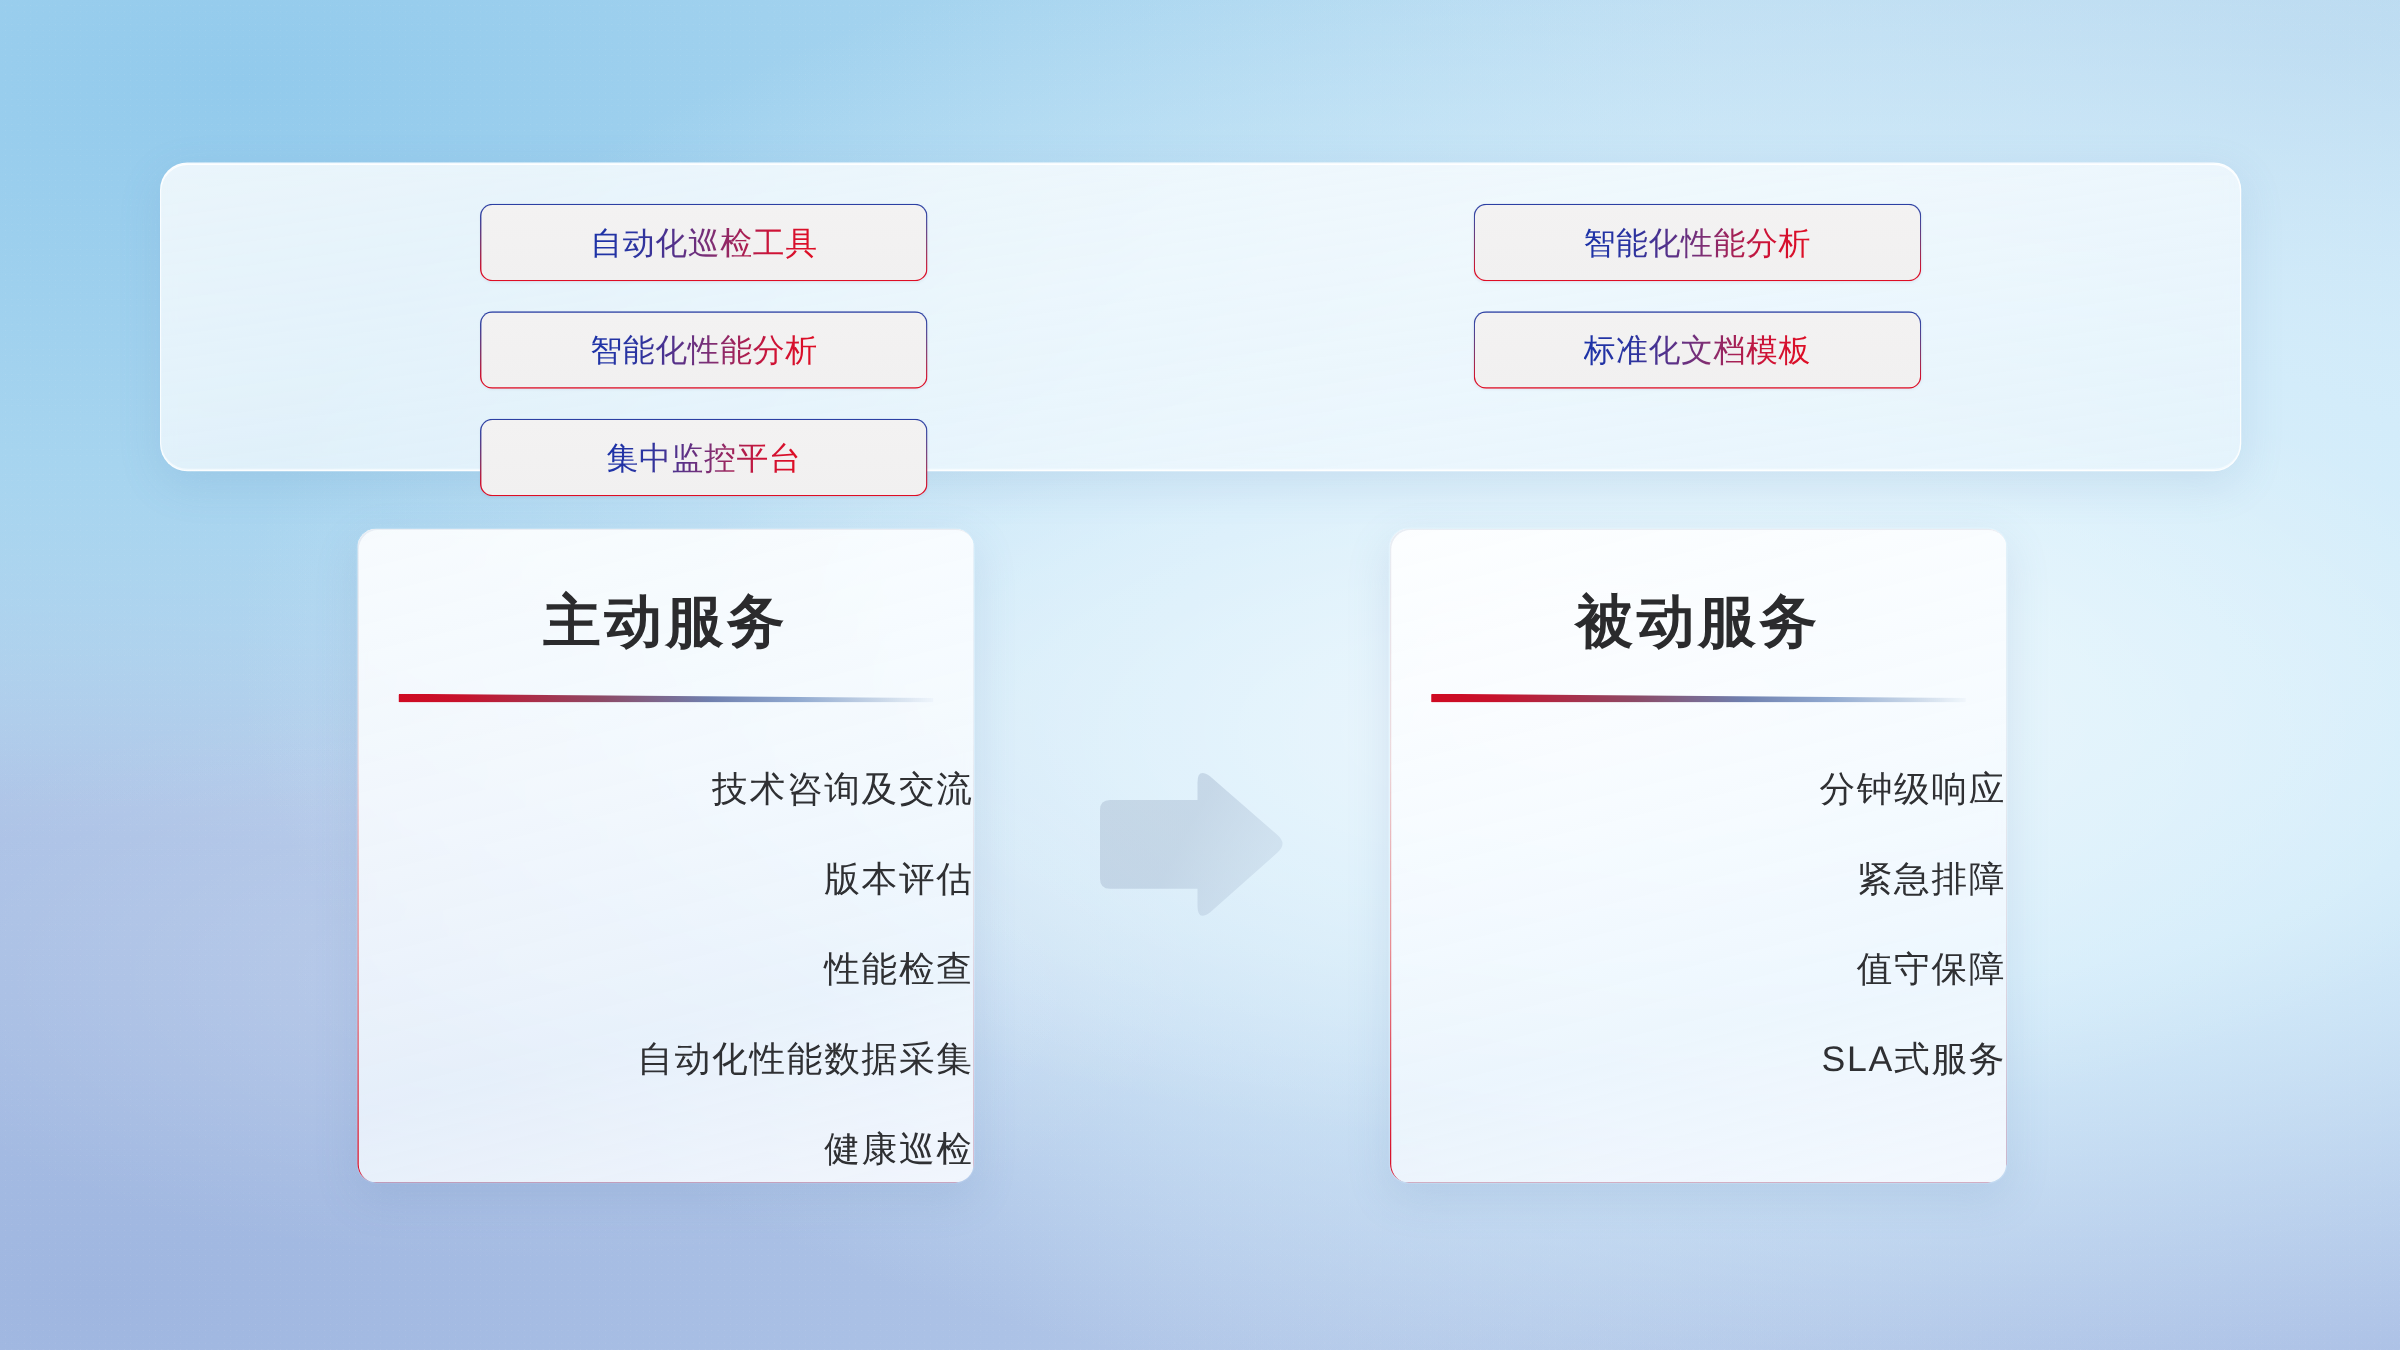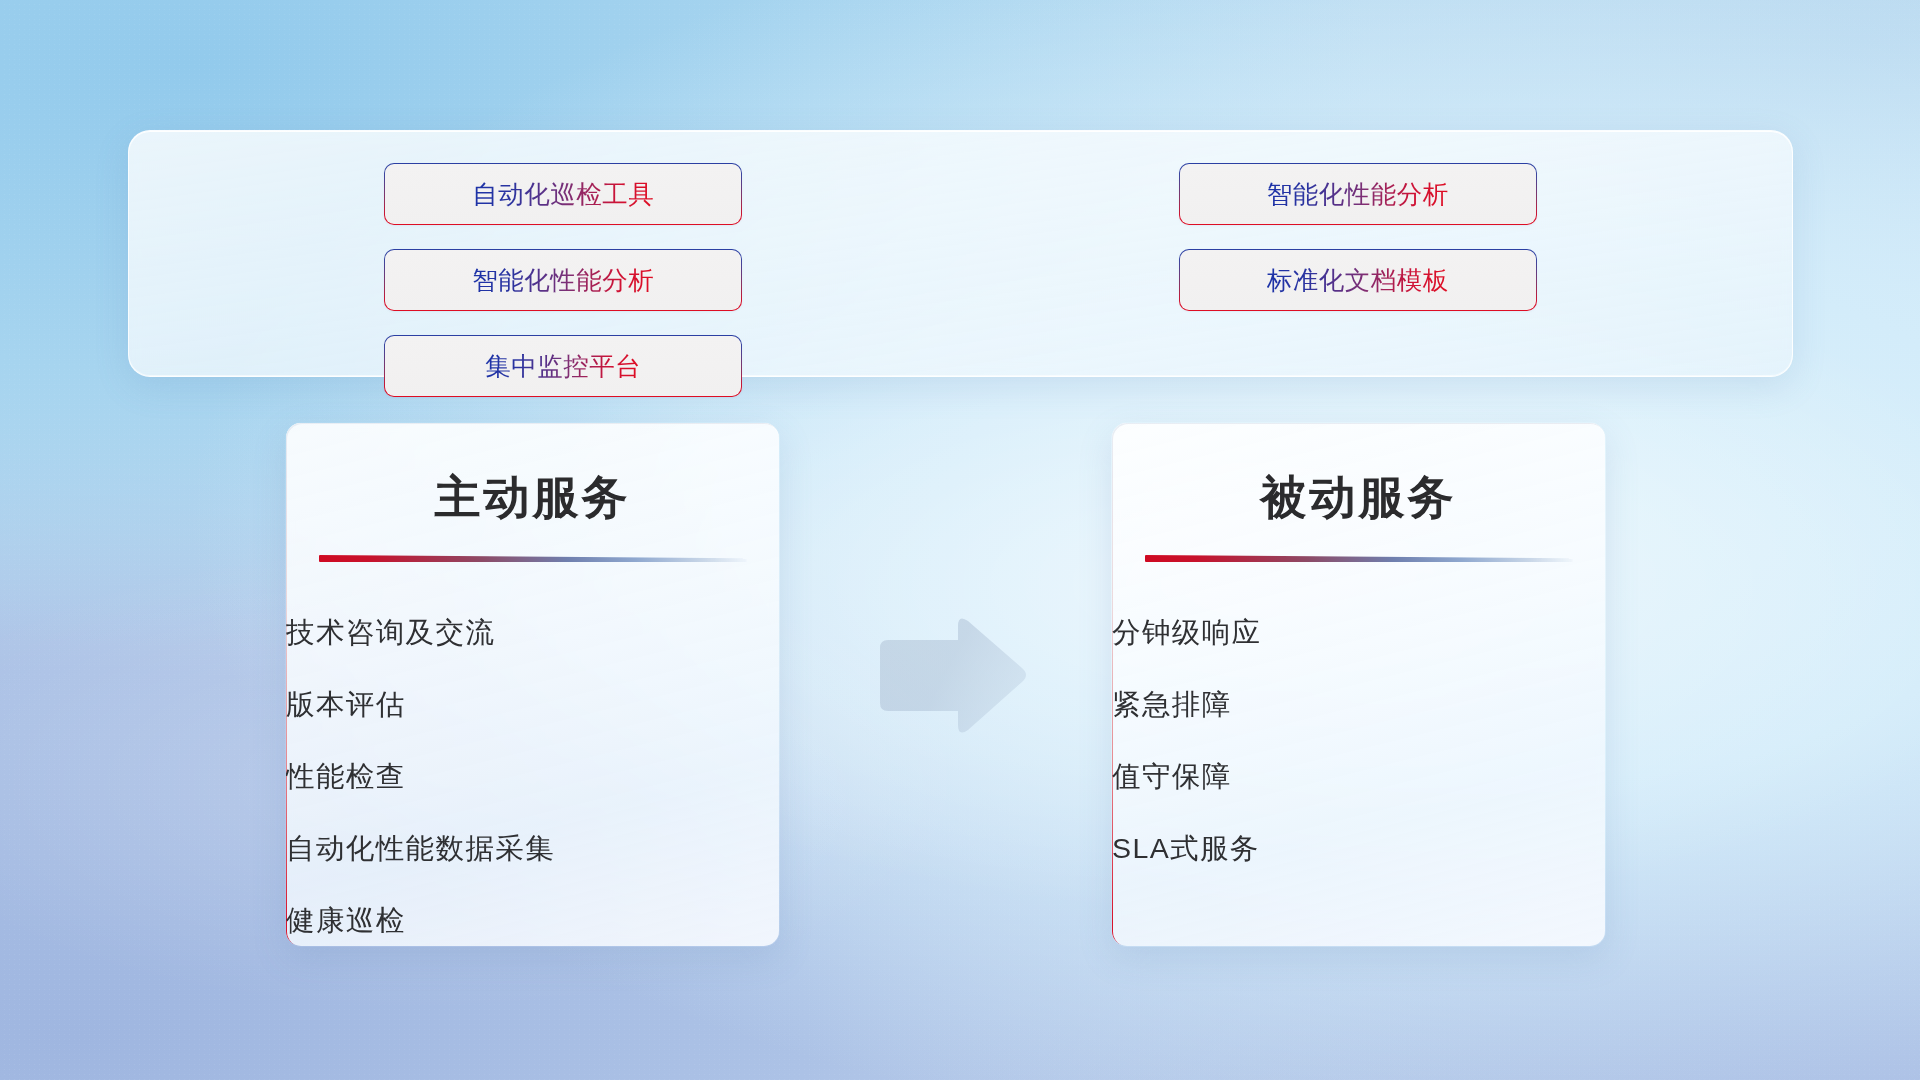--- a/index.html
+++ b/index.html
@@ -120,21 +120,21 @@
     position:relative;
     margin:26px auto 0;
     width:428px; height:7px;
     background:linear-gradient(90deg,#cf0a22 0%,#c7122c 12%,#8d4a66 38%,#6f7fae 58%,#8fa8cf 74%,#c9d7e8 90%,rgba(224,233,243,.25) 100%);
     clip-path:polygon(0 0, 100% 48%, 100% 100%, 0 100%);
     border-radius:1px;
   }
   .card-list{
     position:relative;
     margin-top:34px;
-    display:flex; flex-direction:column; align-items:flex-start;
+    display:flex; flex-direction:column; align-items:flex-end;
     gap:0;
   }
   .card-list li{
     list-style:none;
     font-size:28.5px;
     color:#2f3033;
     letter-spacing:1.4px;
     line-height:72px;
     white-space:nowrap;
   }

